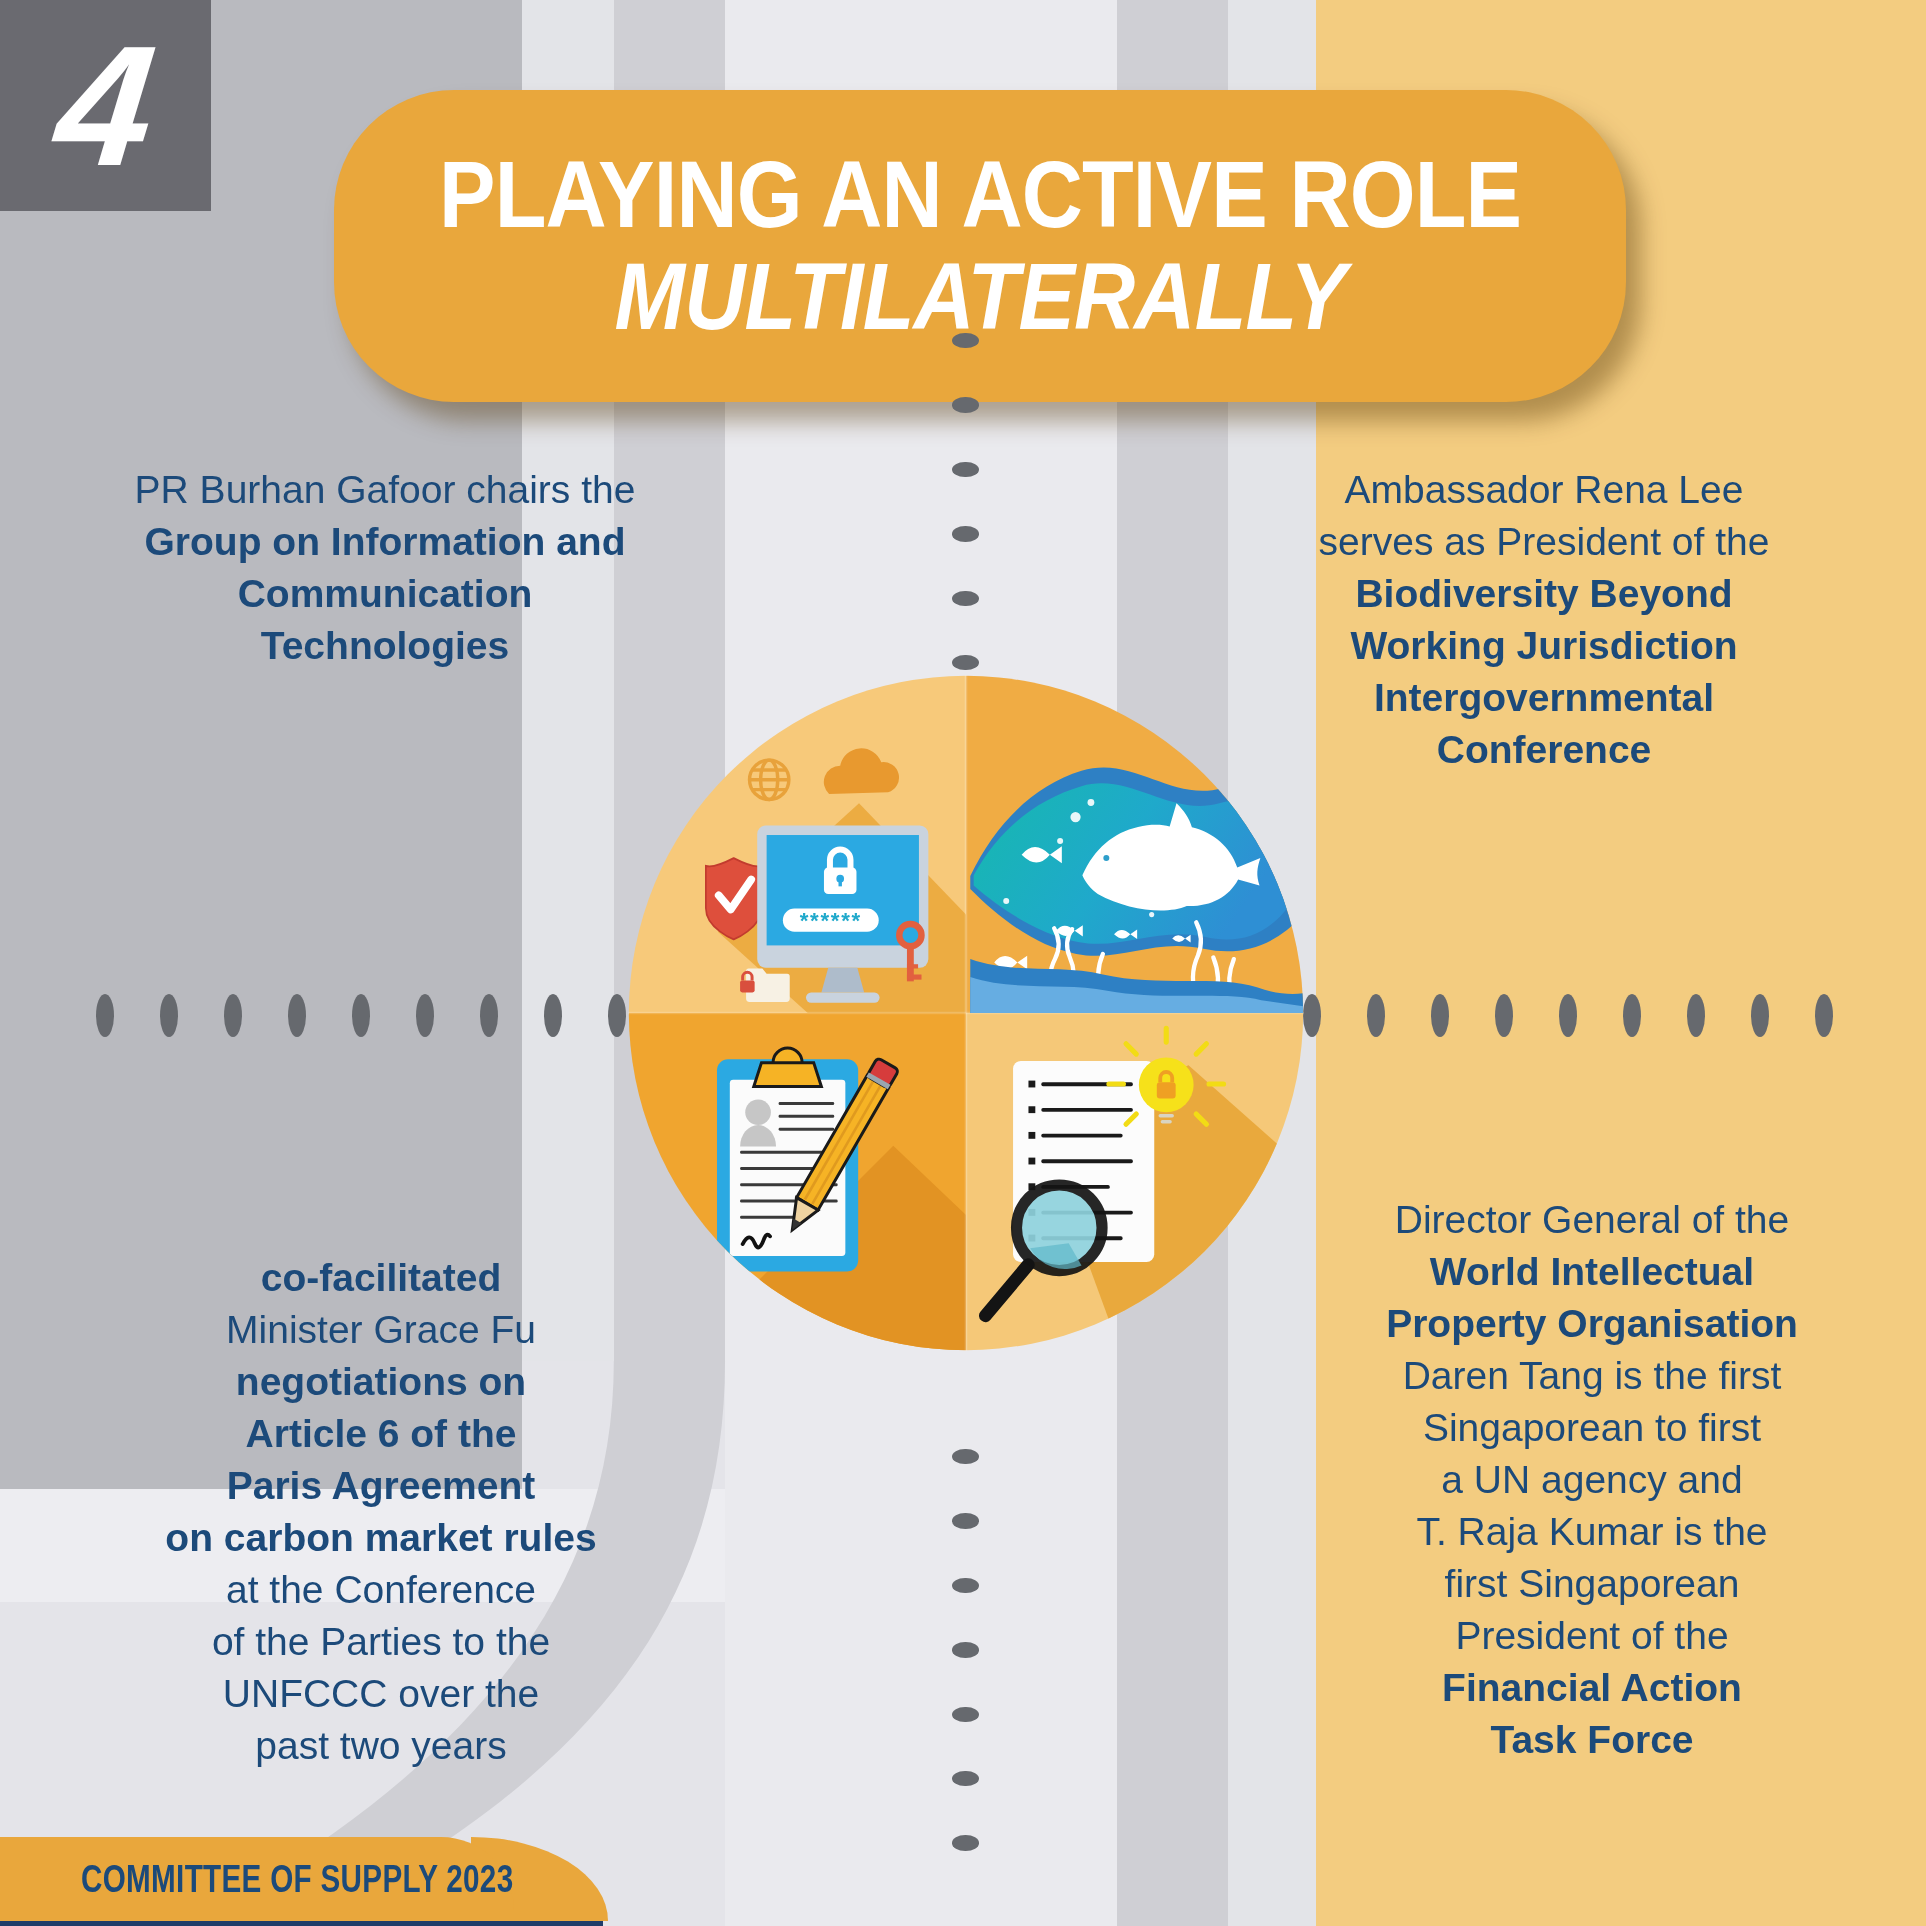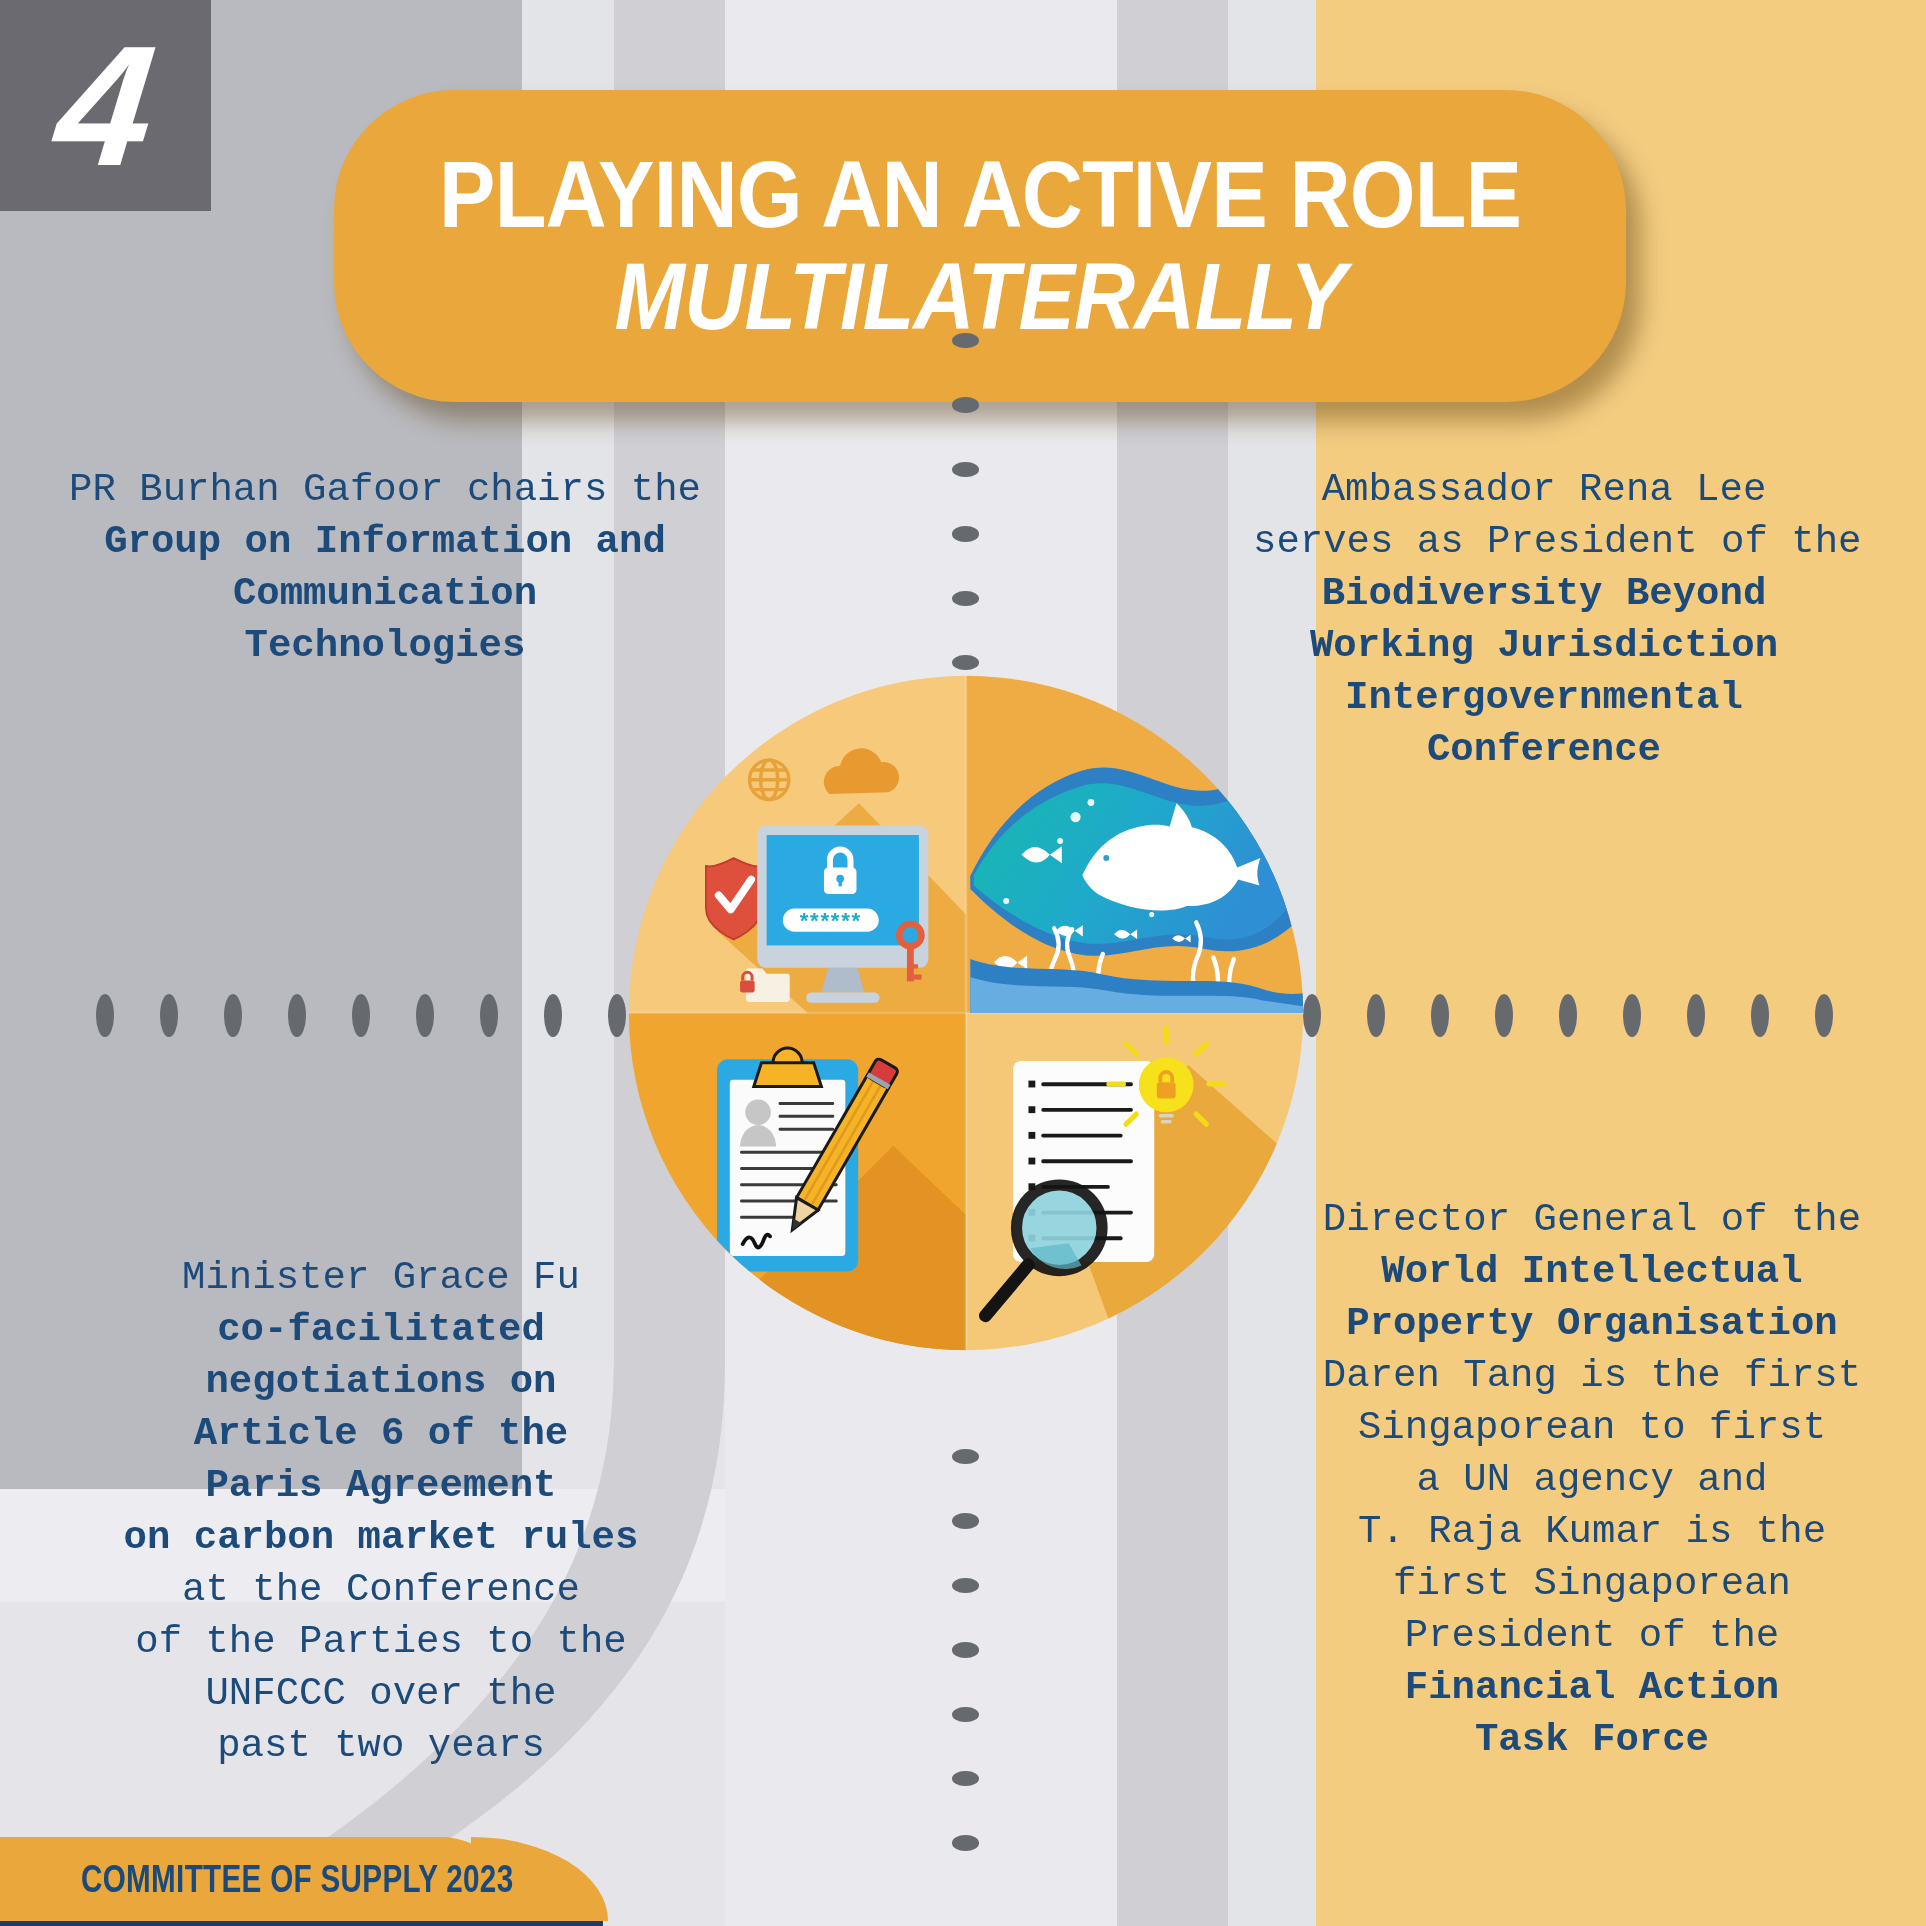--- a/index.html
+++ b/index.html
@@ -32,21 +32,21 @@
               background:var(--orange,#E9A73C);
               box-shadow:15px 19px 23.5px rgba(80,50,0,.40);
               display:flex;flex-direction:column;align-items:center;justify-content:center;}
   #title-pill .t1,#title-pill .t2{
       color:#fff;font-weight:800;font-size:94px;line-height:102px;
       transform:scaleX(.90);white-space:nowrap;letter-spacing:-0.9px;}
   #title-pill .t2{font-style:italic;}
 
   
   .block{color:var(--navy,#1C4A7A);font-size:39px;line-height:52px;text-align:center;}
-  .block .ln{white-space:nowrap;font-family:Liberation Mono, monospace;}
+  .block .ln{white-space:nowrap;}
   .block .ln.b{font-weight:700;}
   #block-tl{left:51px;top:464px;width:668px;}
   #block-tr{left:1253px;top:464px;width:582px;}
   #block-bl{left:47px;top:1252px;width:668px;}
   #block-br{left:1301px;top:1194px;width:582px;}
 
   
   .dots{display:flex;}
   .dots .dot{background:var(--dot,#66696E);border-radius:50%;flex:none;}
   .dots.h{flex-direction:row;gap:46px;}
@@ -143,22 +143,22 @@
   </div>
 <div class="abs block" id="block-tr">
     <div class="ln">Ambassador Rena Lee</div>
     <div class="ln">serves as President of the</div>
     <div class="ln b">Biodiversity Beyond</div>
     <div class="ln b">Working Jurisdiction</div>
     <div class="ln b">Intergovernmental</div>
     <div class="ln b">Conference</div>
   </div>
 <div class="abs block" id="block-bl">
+    <div class="ln b">co-facilitated</div>
     <div class="ln">Minister Grace Fu</div>
-    <div class="ln b">co-facilitated</div>
     <div class="ln b">negotiations on</div>
     <div class="ln b">Article 6 of the</div>
     <div class="ln b">Paris Agreement</div>
     <div class="ln b">on carbon market rules</div>
     <div class="ln">at the Conference</div>
     <div class="ln">of the Parties to the</div>
     <div class="ln">UNFCCC over the</div>
     <div class="ln">past two years</div>
   </div>
 <div class="abs block" id="block-br">

